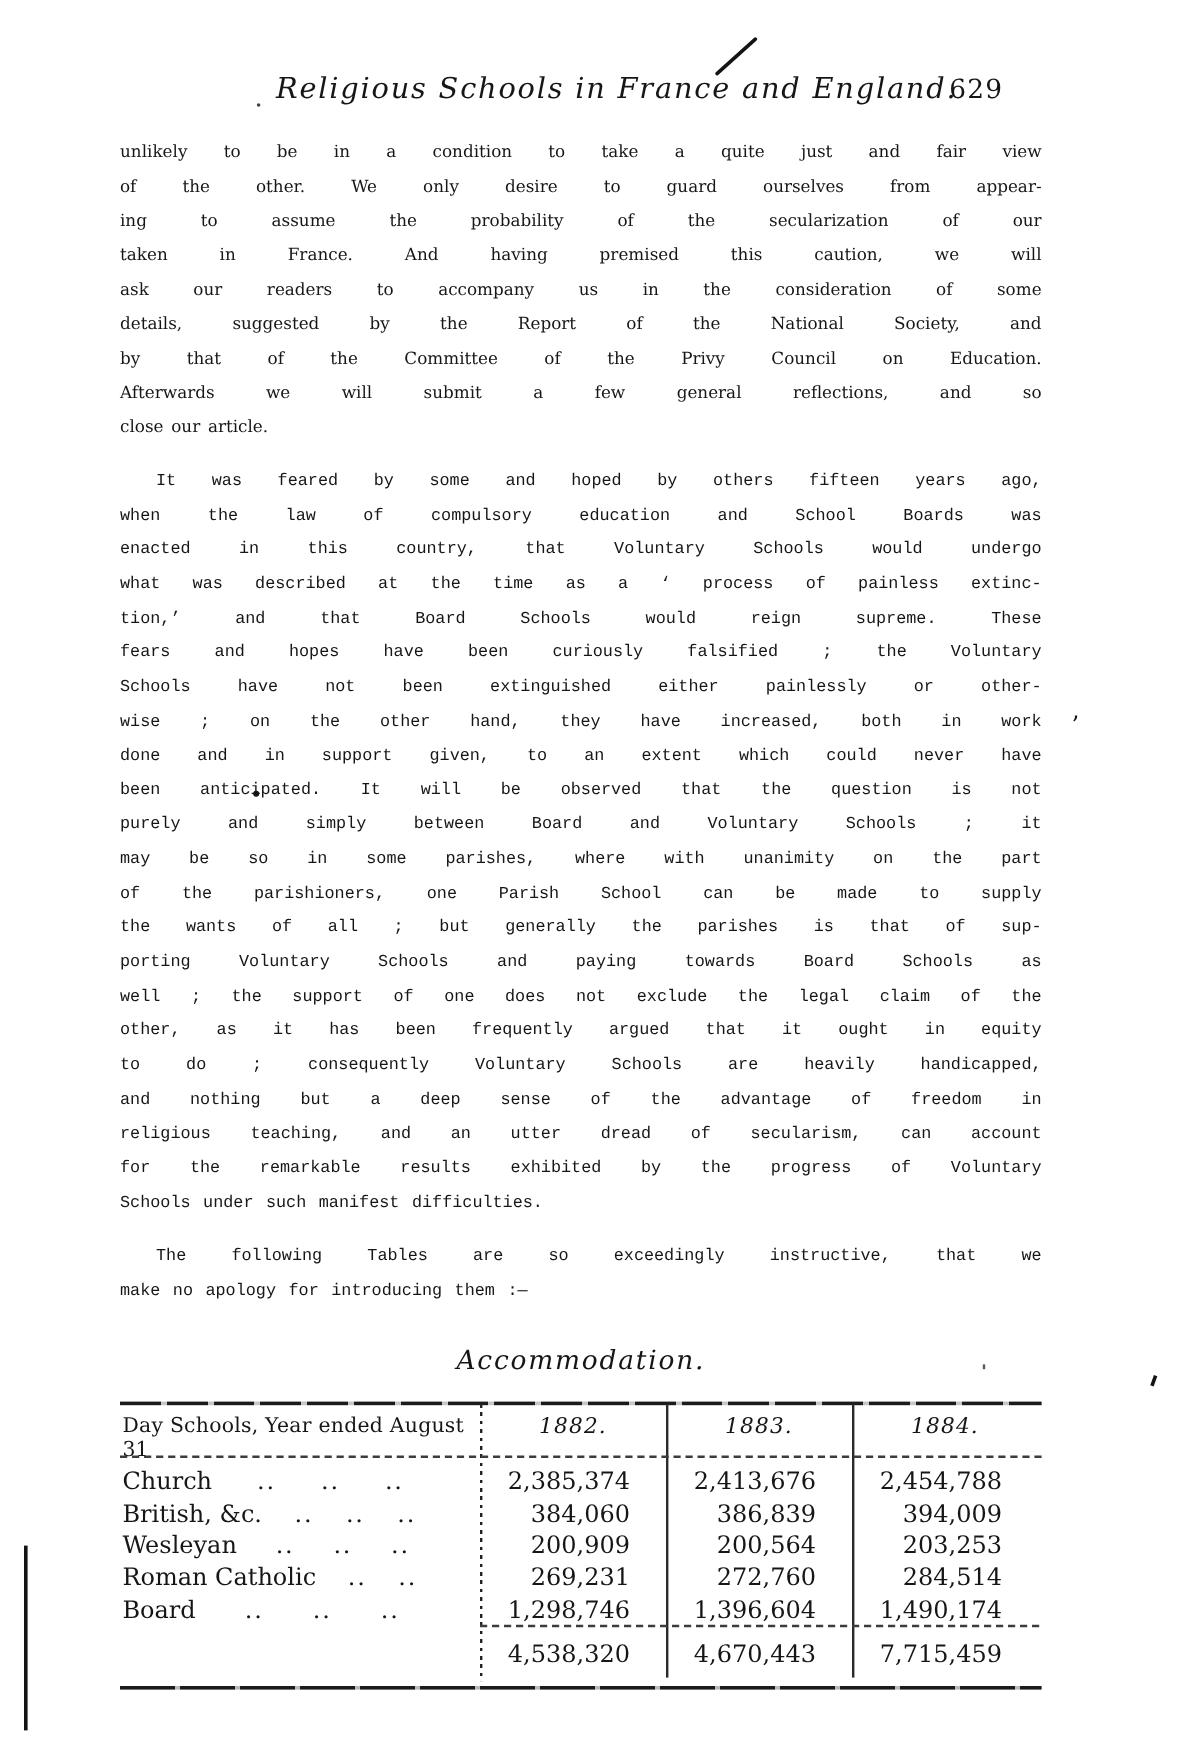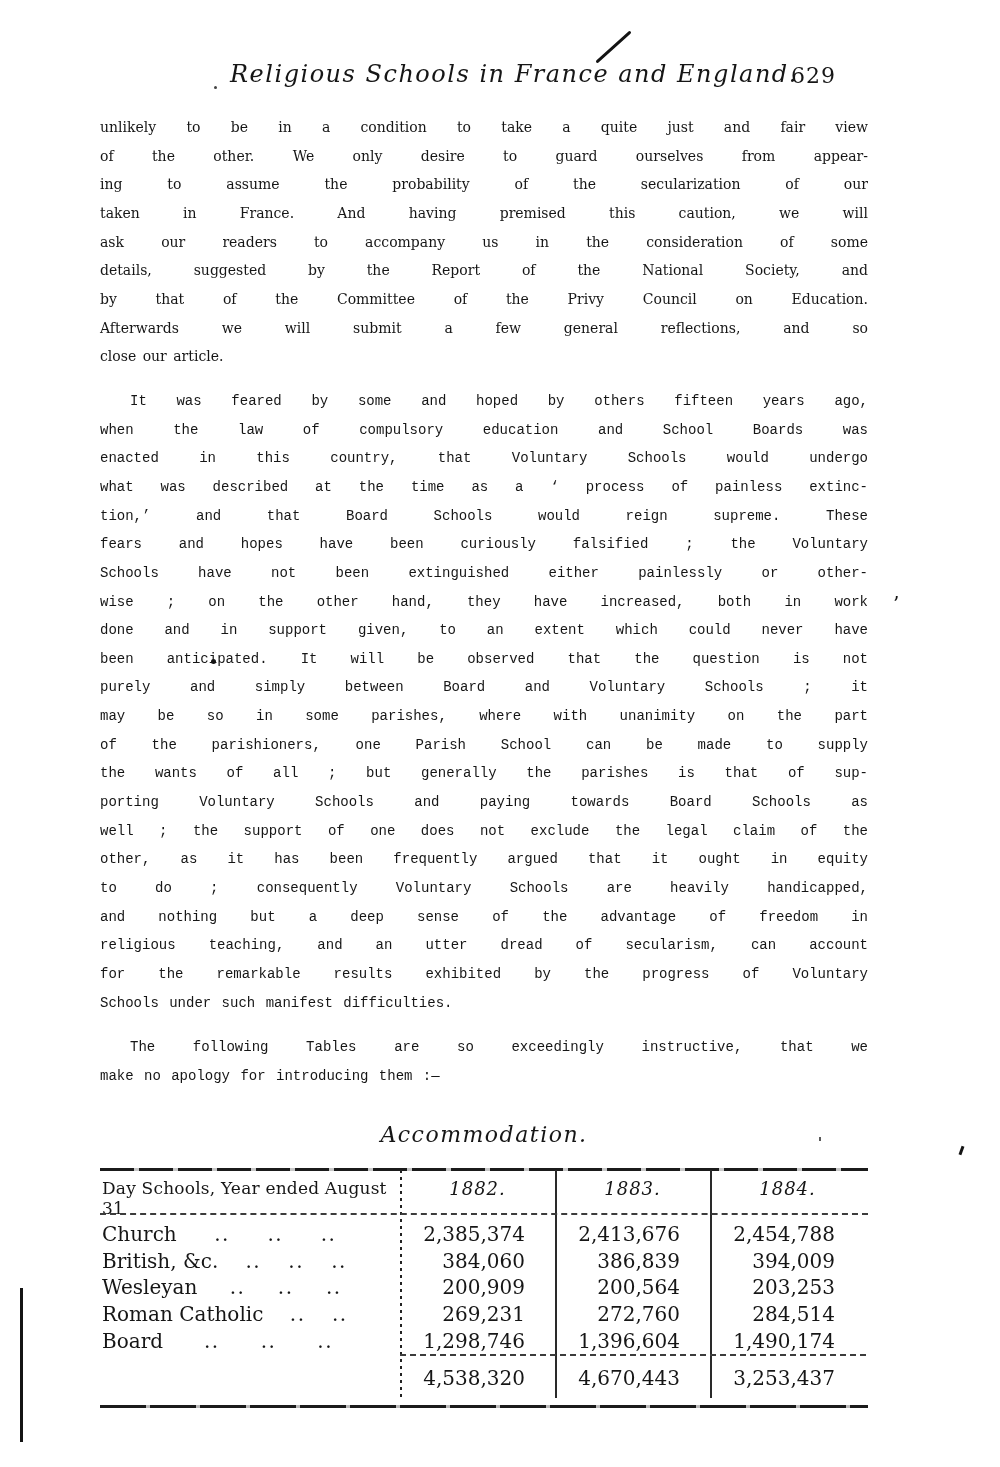--- a/index.html
+++ b/index.html
@@ -193,21 +193,21 @@
         <div class="vcell">1,298,746</div>
         <div class="vcell">1,396,604</div>
         <div class="vcell">1,490,174</div>
       </div>
     </div>
 
   <div class="rule rule-totals"></div>
   <div class="totals-row">
       <div class="vcell">4,538,320</div>
       <div class="vcell">4,670,443</div>
-      <div class="vcell">3,253,437</div>
+      <div class="vcell">7,715,459</div>
     </div>
 
   <div class="rule rule-bottom"></div>
 </div>
 
 <div class="artifact a-slash"></div>
 <div class="artifact a-headdot"></div>
 <div class="artifact a-comma">’</div>
 <div class="artifact a-dot"></div>
 <div class="artifact a-tick"></div>

